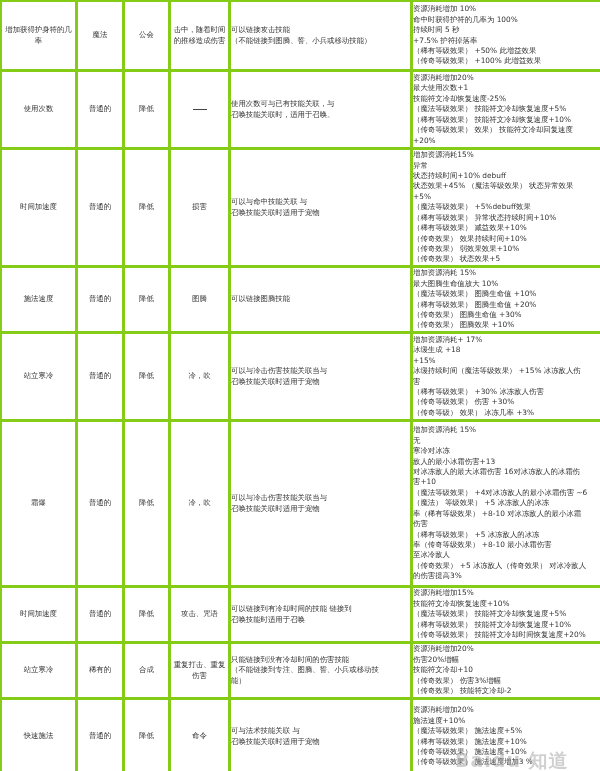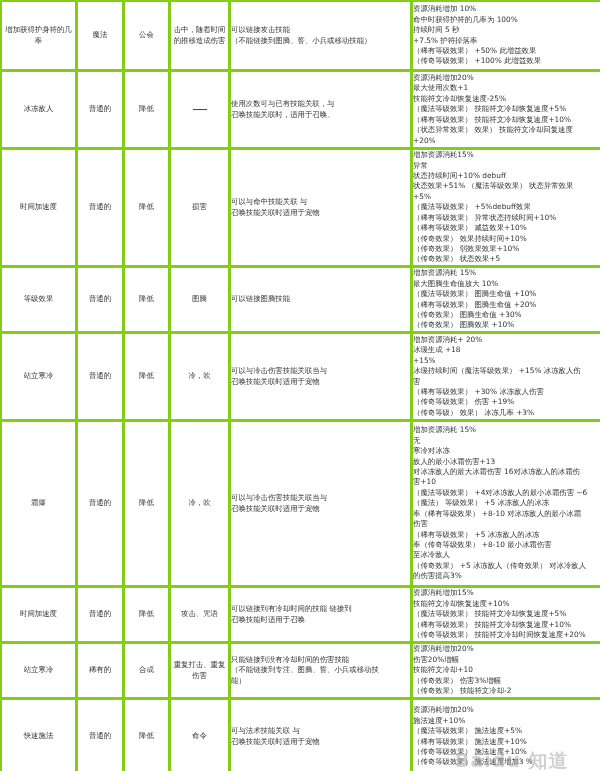--- a/index.html
+++ b/index.html
@@ -43,61 +43,61 @@
         <div>资源消耗增加 10%</div>
         <div>命中时获得护符的几率为 100%</div>
         <div>持续时间 5 秒</div>
         <div>+7.5% 护符掉落率</div>
         <div>（稀有等级效果） +50% 此增益效果</div>
         <div>（传奇等级效果） +100% 此增益效果</div>
       </td>
     </tr>
 
     <tr style="height:78px">
-      <td class="c">冰冻敌人</td>
+      <td class="c">使用次数</td>
       <td class="c">普通的</td>
       <td class="c">降低</td>
       <td class="c"><span class="dash"></span></td>
       <td class="link pre">使用次数可与已有技能关联，与
 召唤技能关联时，适用于召唤。</td>
       <td class="effect">
         <div>资源消耗增加20%</div>
         <div>最大使用次数+1</div>
         <div>技能符文冷却恢复速度-25%</div>
         <div>（魔法等级效果） 技能符文冷却恢复速度+5%</div>
         <div>（稀有等级效果） 技能符文冷却恢复速度+10%</div>
-        <div>（状态异常效果） 效果） 技能符文冷却回复速度</div>
+        <div>（传奇等级效果） 效果） 技能符文冷却回复速度</div>
         <div>+20%</div>
       </td>
     </tr>
 
     <tr style="height:118px">
       <td class="c">时间加速度</td>
       <td class="c">普通的</td>
       <td class="c">降低</td>
       <td class="c">损害</td>
       <td class="link pre">可以与命中技能关联 与
 召唤技能关联时适用于宠物</td>
       <td class="effect">
         <div>增加资源消耗15%</div>
         <div>异常</div>
         <div>状态持续时间+10% debuff</div>
-        <div>状态效果+51% （魔法等级效果） 状态异常效果</div>
+        <div>状态效果+45% （魔法等级效果） 状态异常效果</div>
         <div>+5%</div>
         <div>（魔法等级效果） +5%debuff效果</div>
         <div>（稀有等级效果） 异常状态持续时间+10%</div>
         <div>（稀有等级效果） 减益效果+10%</div>
         <div>（传奇效果） 效果持续时间+10%</div>
         <div>（传奇效果） 弱效果效果+10%</div>
         <div>（传奇效果） 状态效果+5</div>
       </td>
     </tr>
 
     <tr style="height:66px">
-      <td class="c">等级效果</td>
+      <td class="c">施法速度</td>
       <td class="c">普通的</td>
       <td class="c">降低</td>
       <td class="c">图腾</td>
       <td class="link pre">可以链接图腾技能</td>
       <td class="effect">
         <div>增加资源消耗 15%</div>
         <div>最大图腾生命值放大 10%</div>
         <div>（魔法等级效果） 图腾生命值 +10%</div>
         <div>（稀有等级效果） 图腾生命值 +20%</div>
         <div>（传奇效果） 图腾生命值 +30%</div>
@@ -106,27 +106,27 @@
     </tr>
 
     <tr style="height:88px">
       <td class="c">站立寒冷</td>
       <td class="c">普通的</td>
       <td class="c">降低</td>
       <td class="c">冷，吹</td>
       <td class="link pre">可以与冷击伤害技能关联当与
 召唤技能关联时适用于宠物</td>
       <td class="effect">
-        <div>增加资源消耗+ 20%</div>
+        <div>增加资源消耗+ 17%</div>
         <div>冰缓生成 +18</div>
         <div>+15%</div>
         <div>冰缓持续时间（魔法等级效果） +15% 冰冻敌人伤</div>
         <div>害</div>
         <div>（稀有等级效果） +30% 冰冻敌人伤害</div>
-        <div>（传奇等级效果） 伤害 +19%</div>
+        <div>（传奇等级效果） 伤害 +30%</div>
         <div>（传奇等级） 效果） 冰冻几率 +3%</div>
       </td>
     </tr>
 
     <tr style="height:166px">
       <td class="c">霜爆</td>
       <td class="c">普通的</td>
       <td class="c">降低</td>
       <td class="c">冷，吹</td>
       <td class="link pre">可以与冷击伤害技能关联当与

